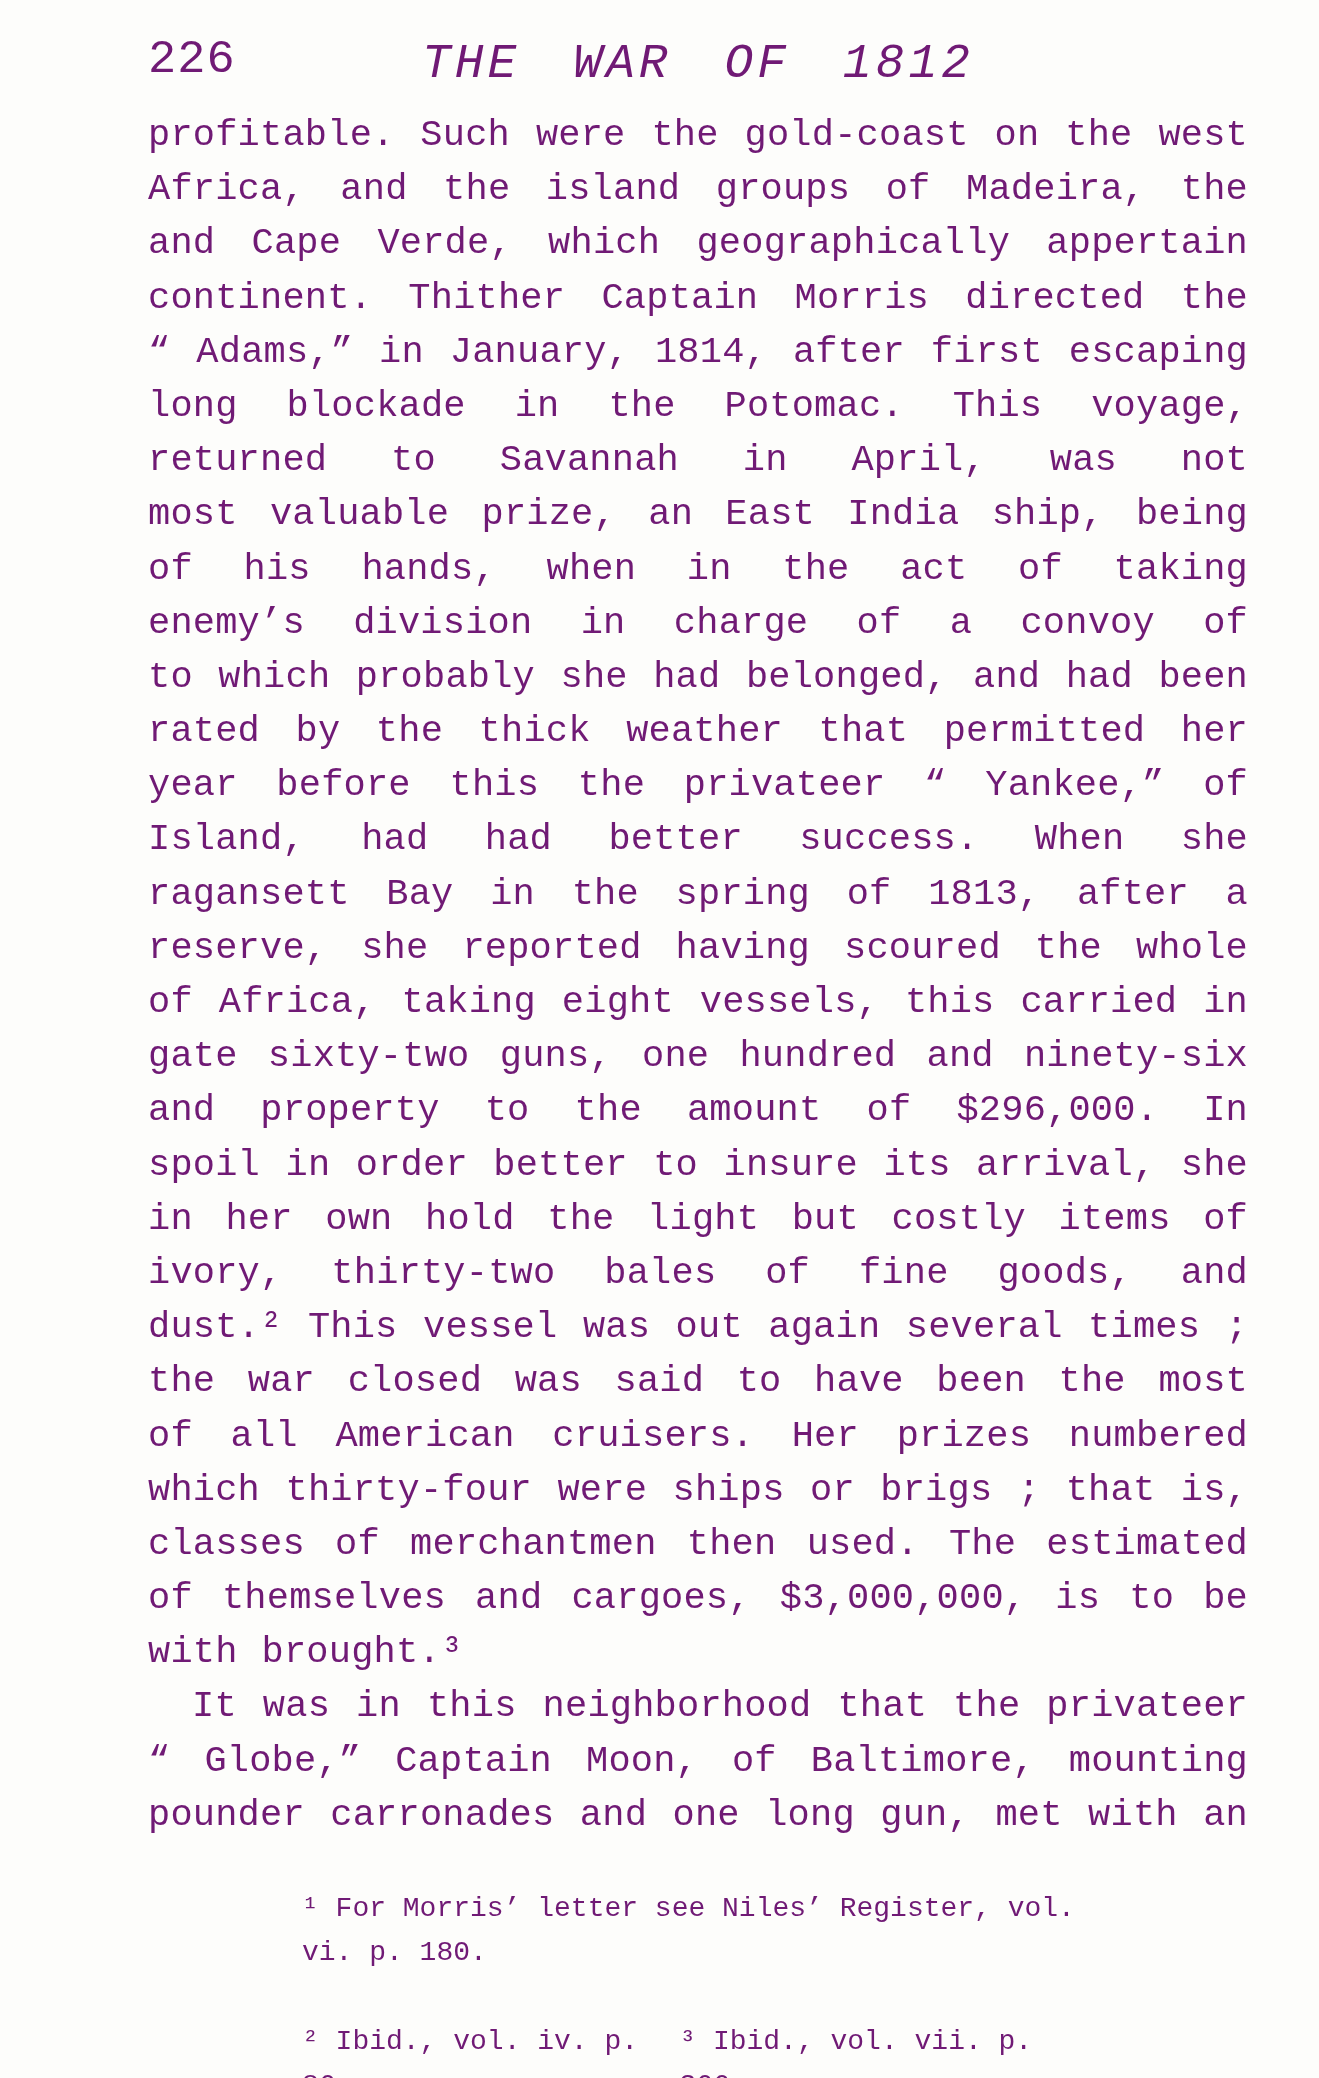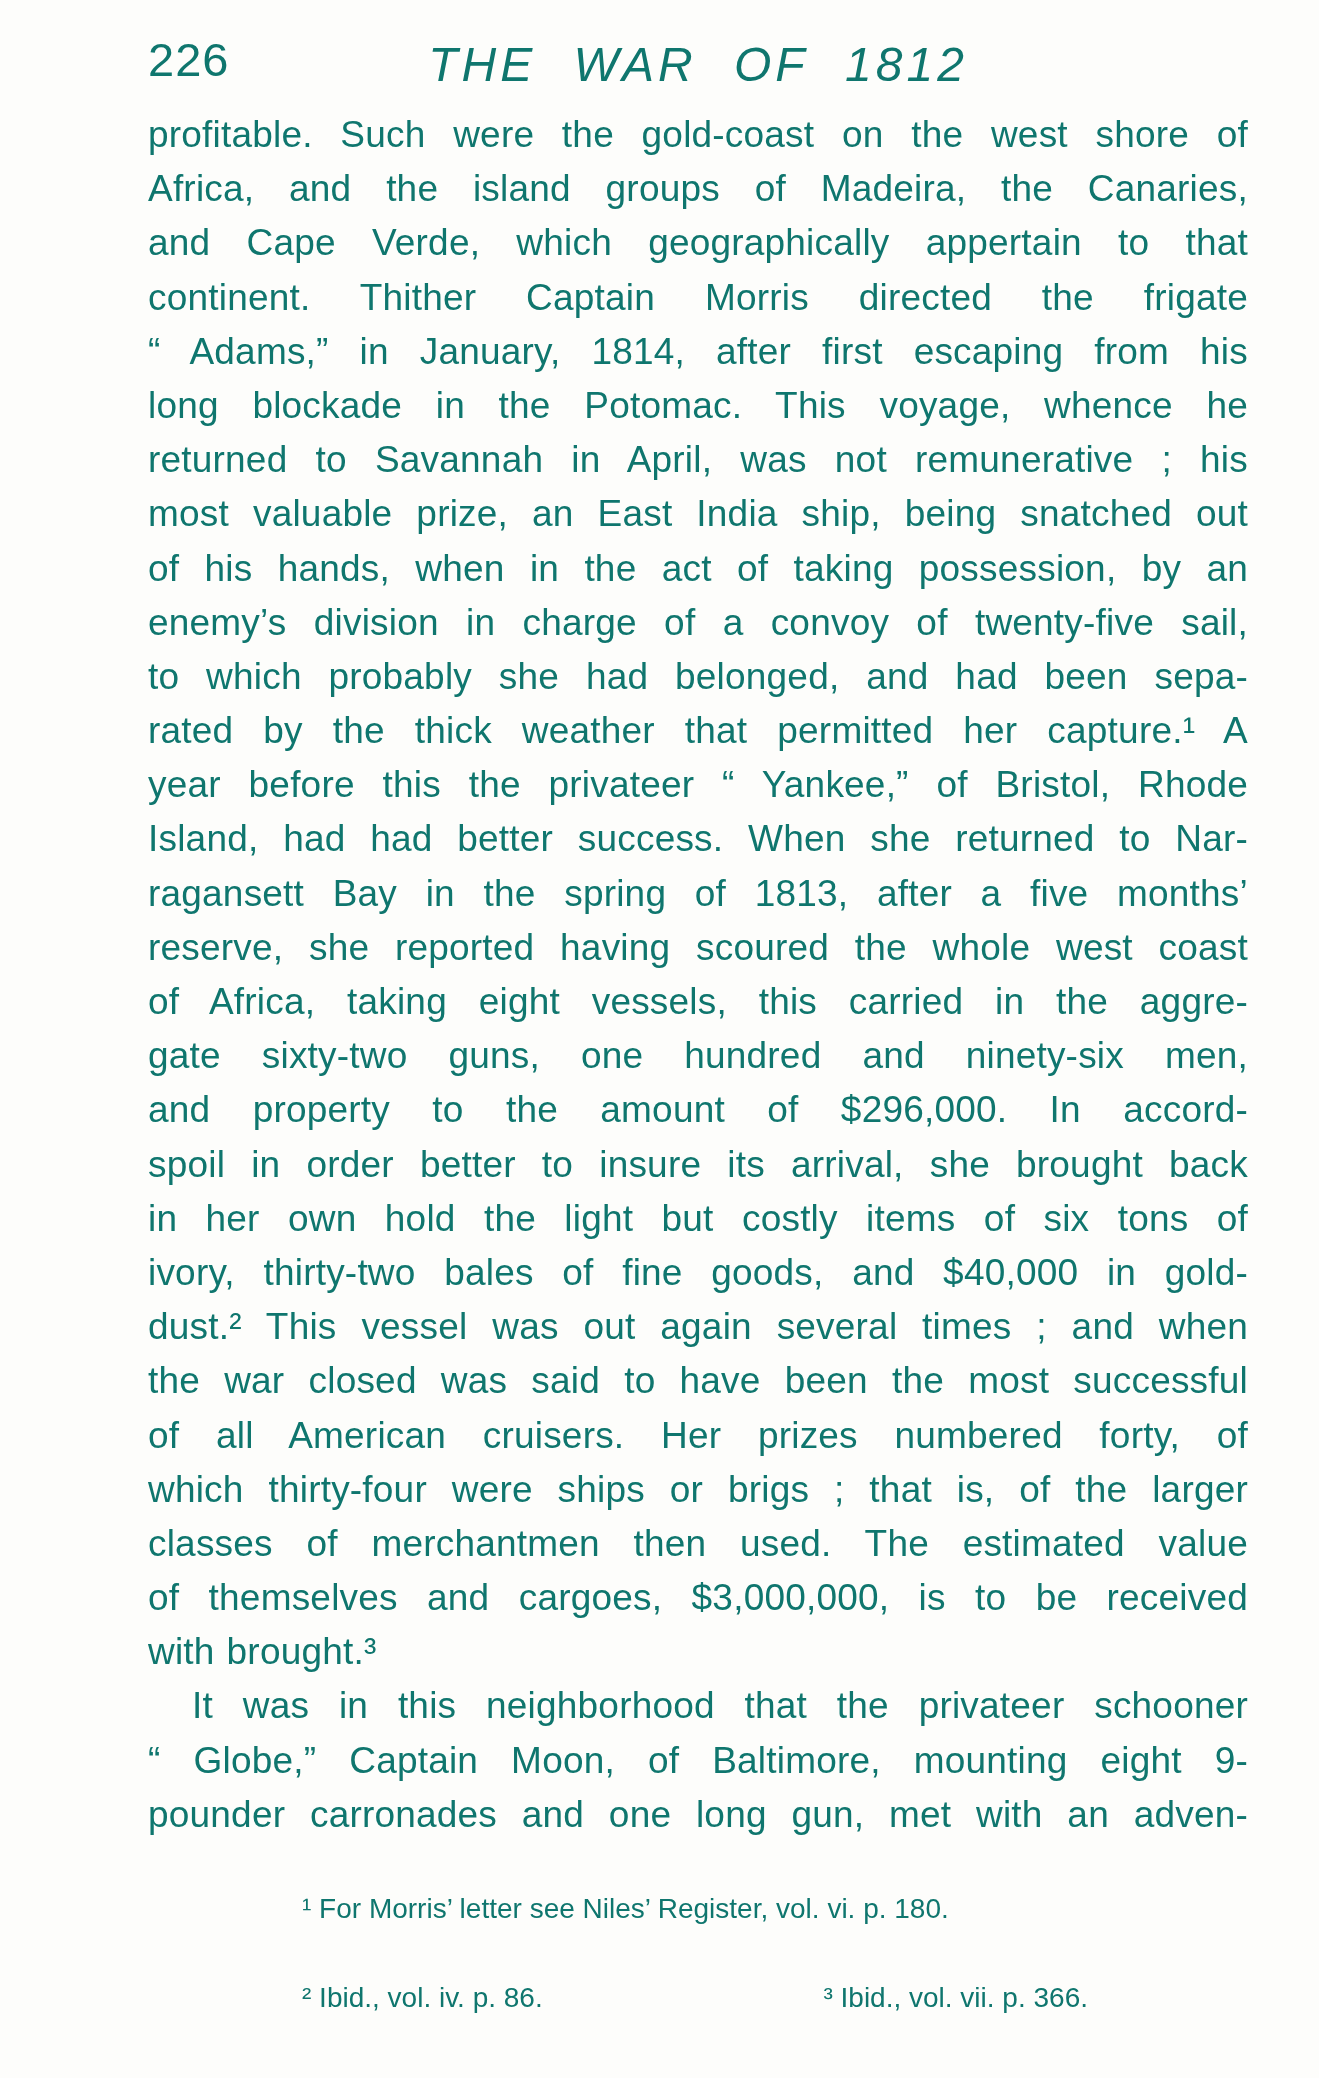--- a/index.html
+++ b/index.html
@@ -5,22 +5,22 @@
   html, body {
     margin: 0;
     padding: 0;
     background: #ffffff;
   }
   .page {
     position: relative;
     width: 1319px;
     height: 2078px;
     background: #fdfdfb;
-    color: #0f766e;
-    font-family: Liberation Sans, sans-serif;
+    color: #701a75;
+    font-family: Liberation Mono, monospace;
     overflow: hidden;
   }
   .column {
     position: absolute;
     left: 148px;
     top: 34px;
     width: 1100px;
   }
   .header {
     position: relative;

